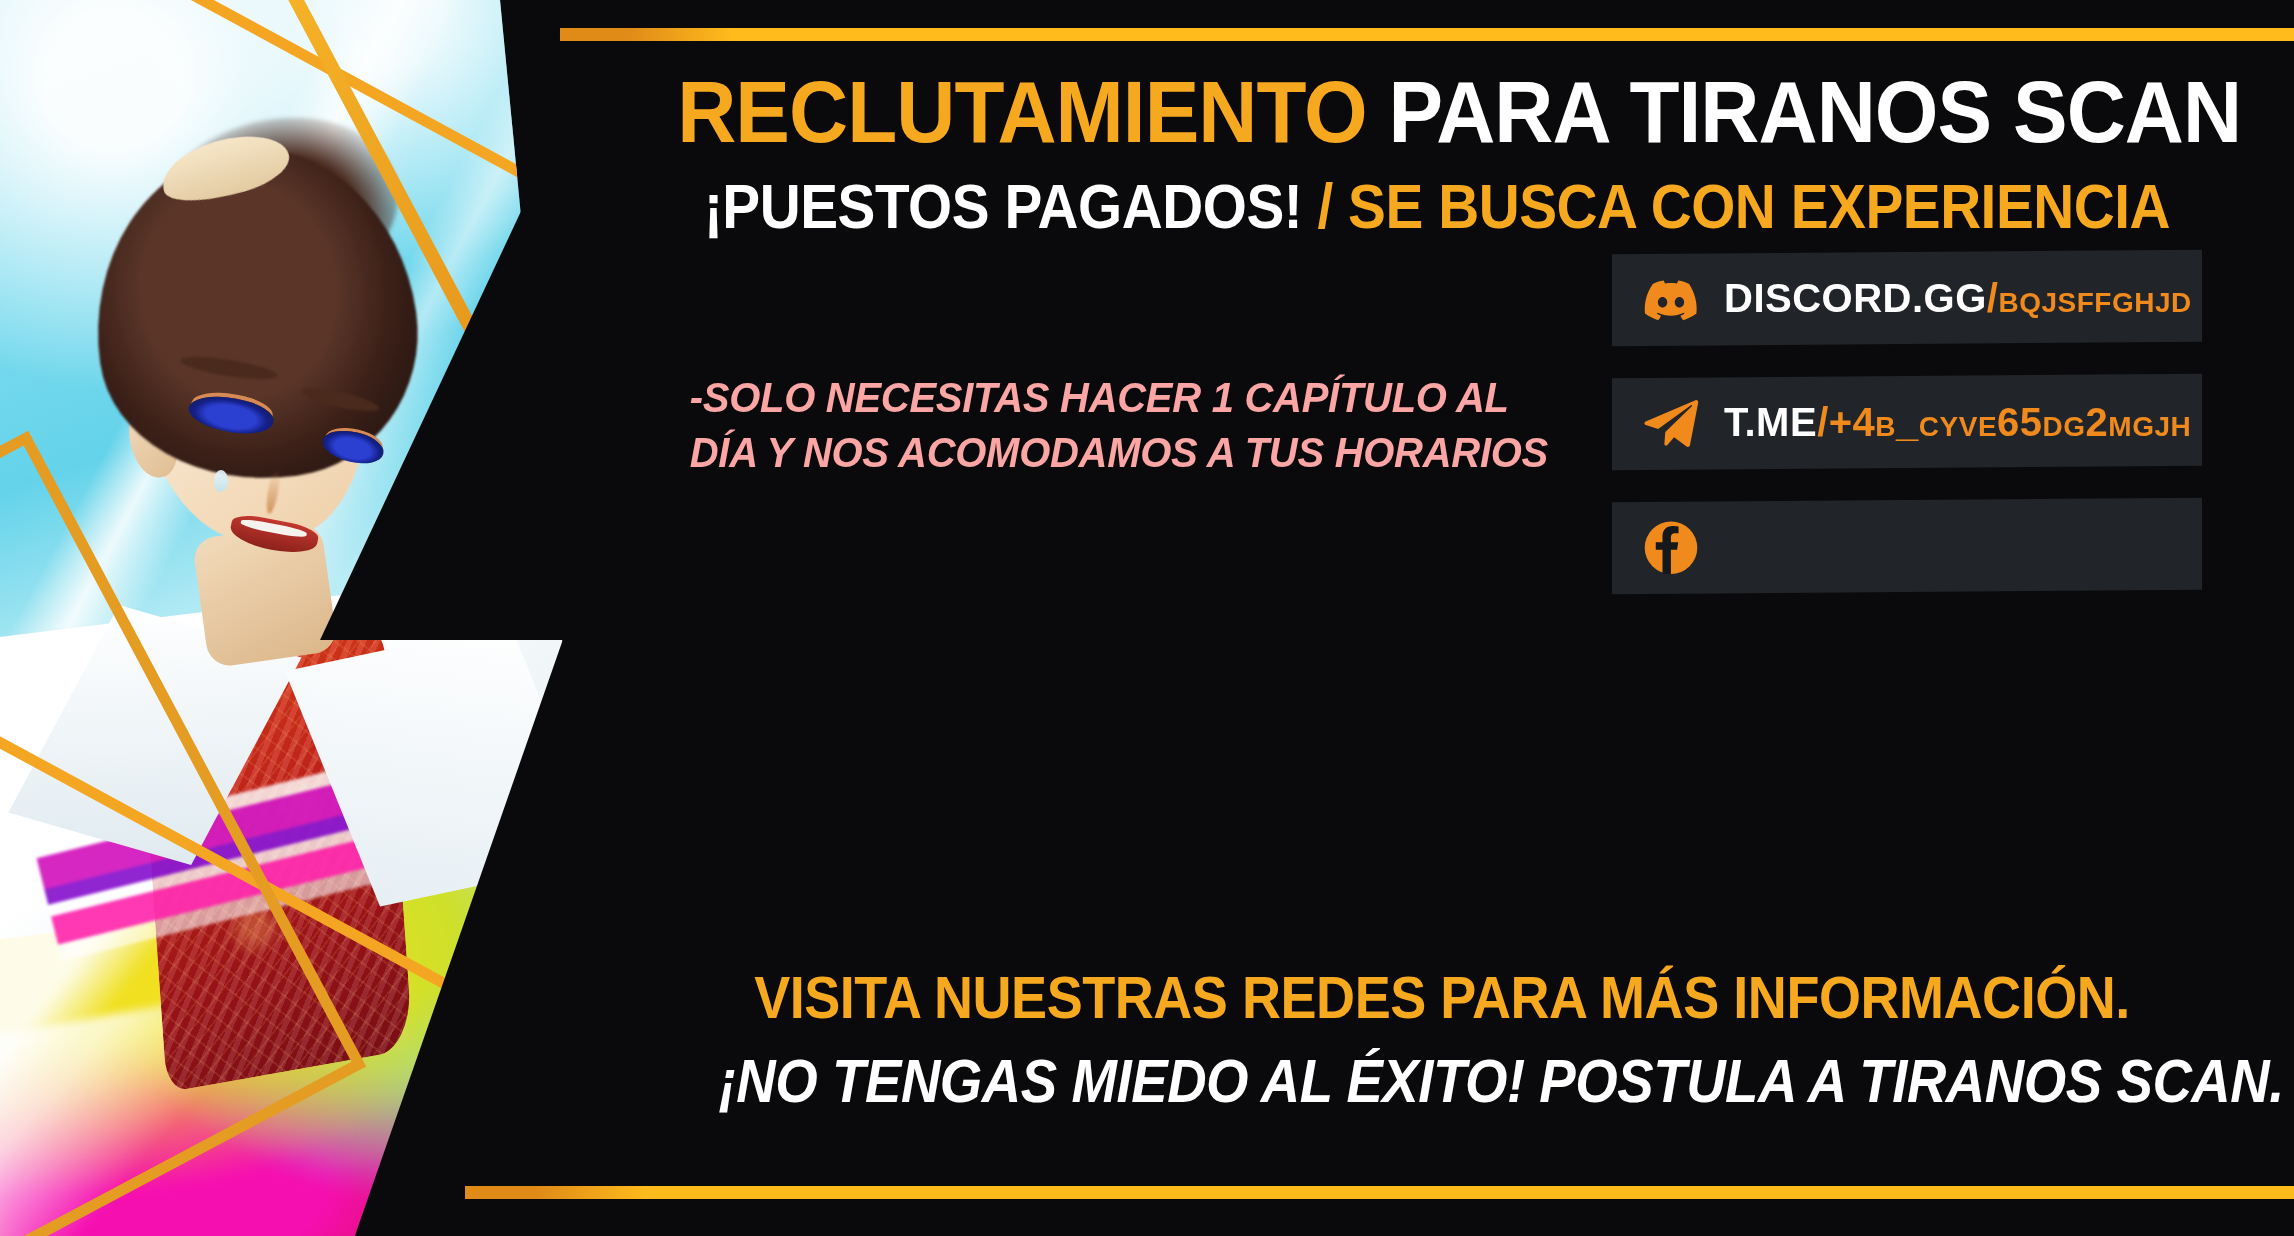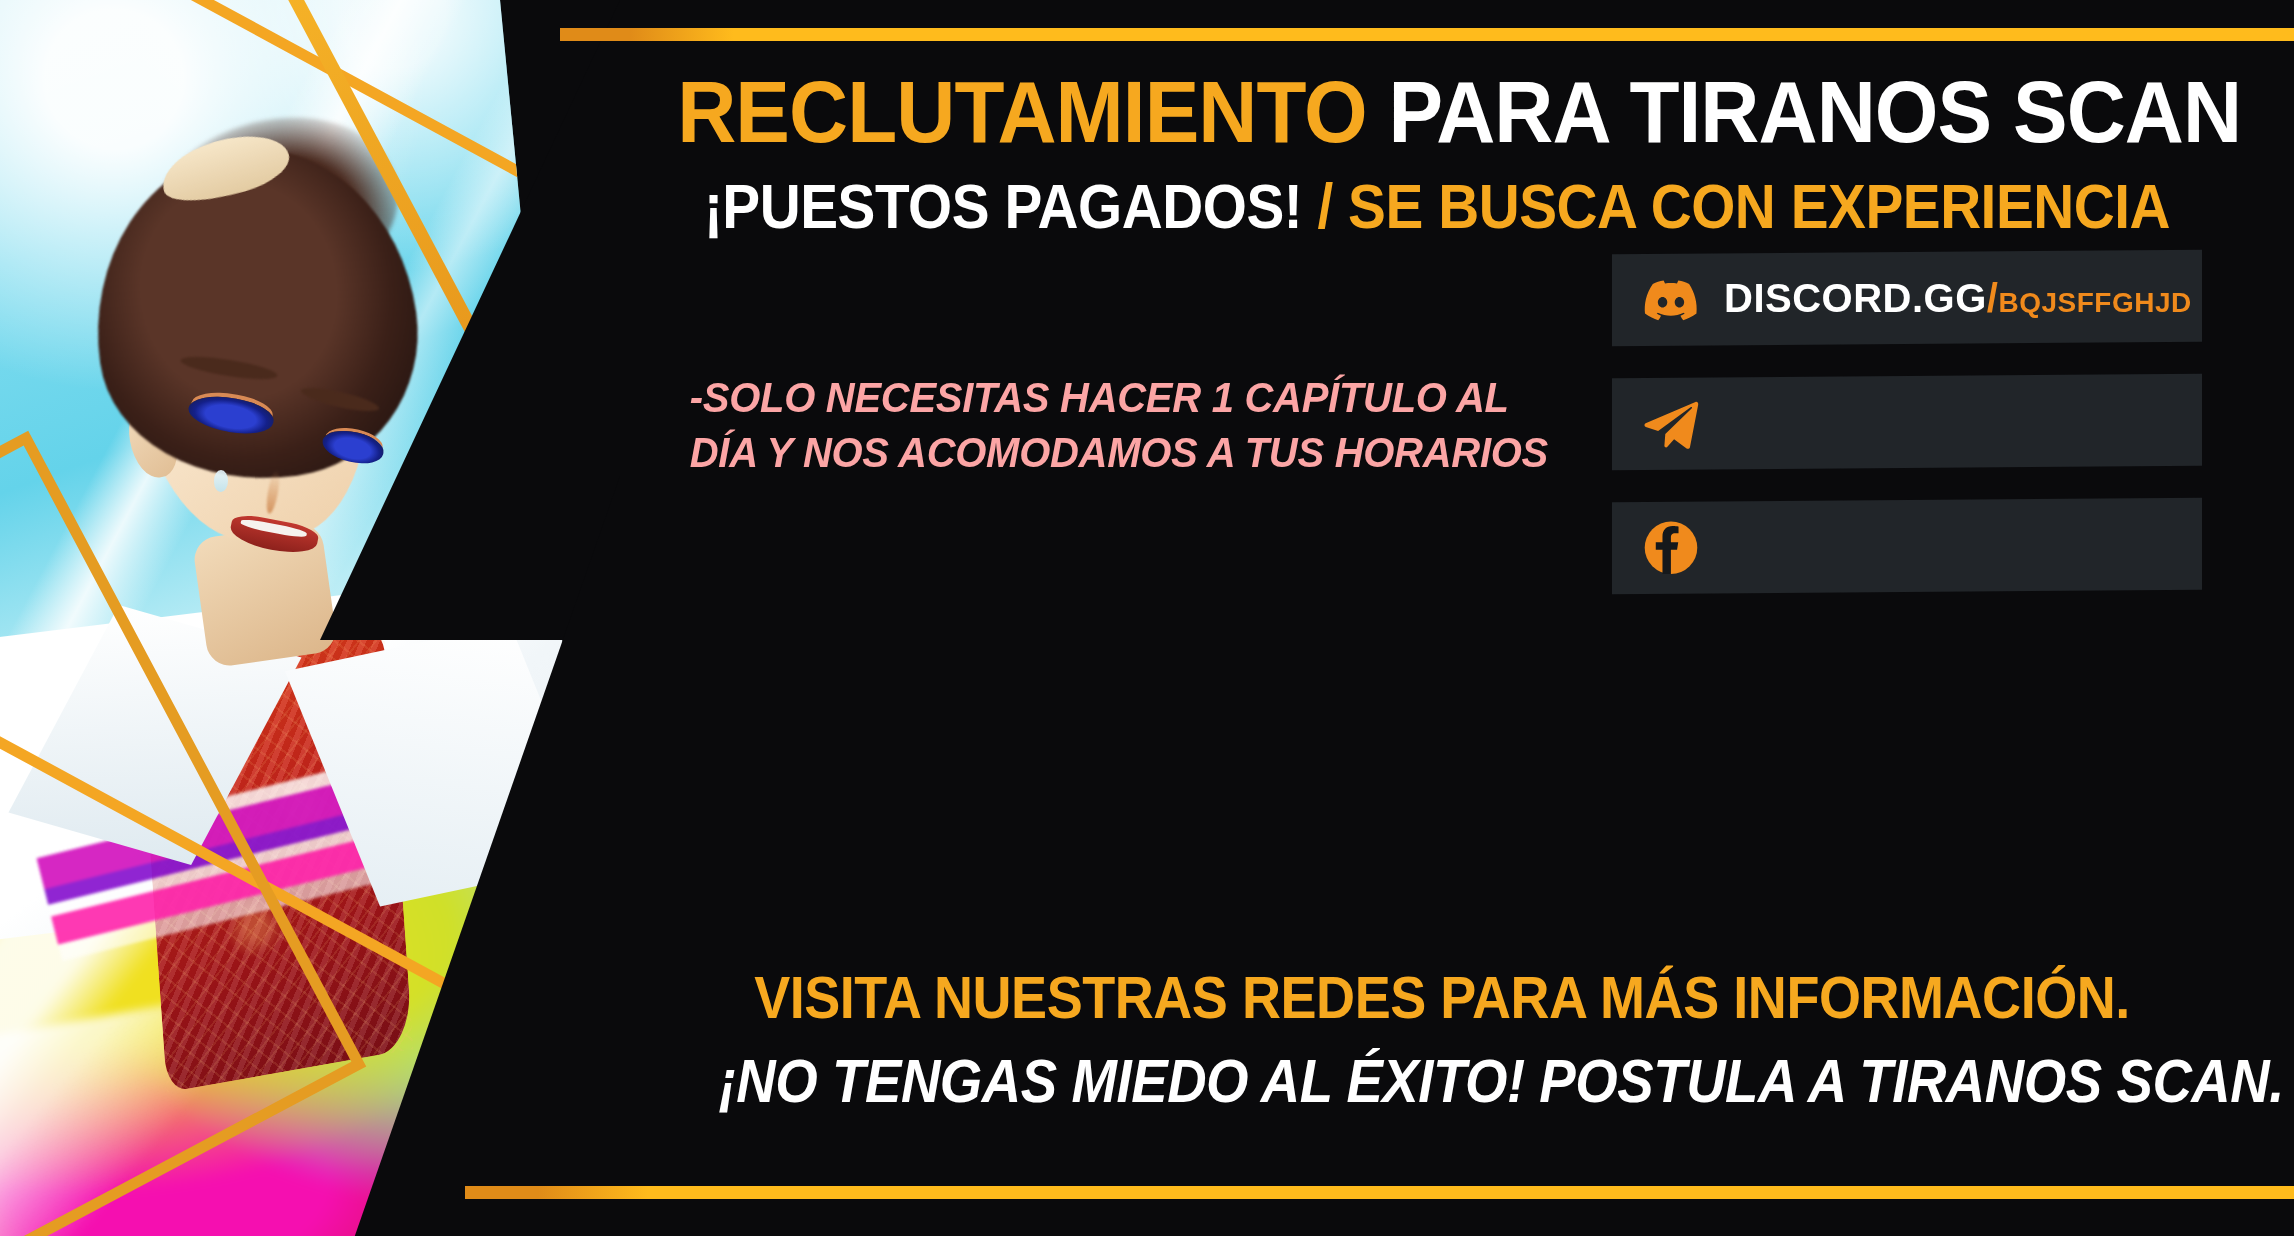--- a/index.html
+++ b/index.html
@@ -336,20 +336,23 @@
         </div>
       </div>
 
       <div class="card">
         <div class="inner">
           <span class="card-icon">
             <svg viewBox="0 0 64 64" aria-hidden="true">
               <path fill="#f08a1c" d="M59 8 4 31.5c-1.8.8-1.7 3.4.2 4l13.6 4.4L54 13.6c.8-.6 1.7.5 1 1.2L25.7 43.2l-1 13.1c.1 1.7 2.2 2.4 3.3 1.1l7.4-8.4 13.8 10.2c1.4 1 3.3.3 3.7-1.4L62 10.9C62.4 9 60.7 7.3 59 8z"></path>
             </svg>
           </span>
+          <span class="card-text">
+            <span class="plain">T.ME</span><span class="accent plain">/</span><span class="accent">+4B_CyVe65dg2MGJh</span>
+          </span>
         </div>
       </div>
 
       <div class="card">
         <div class="inner">
           <span class="card-icon">
             <svg viewBox="0 0 64 64" aria-hidden="true">
               <circle cx="32" cy="32" r="29" fill="#f08a1c"></circle>
               <path fill="#15181b" d="M38.7 34.3l1.3-8.4h-8.1v-5.5c0-2.3 1.1-4.5 4.7-4.5h3.7V8.7s-3.4-.6-6.6-.6c-6.7 0-11.1 4.1-11.1 11.4v6.4h-7.4v8.4h7.4V61h9.3V34.3h6.8z"></path>
             </svg>

